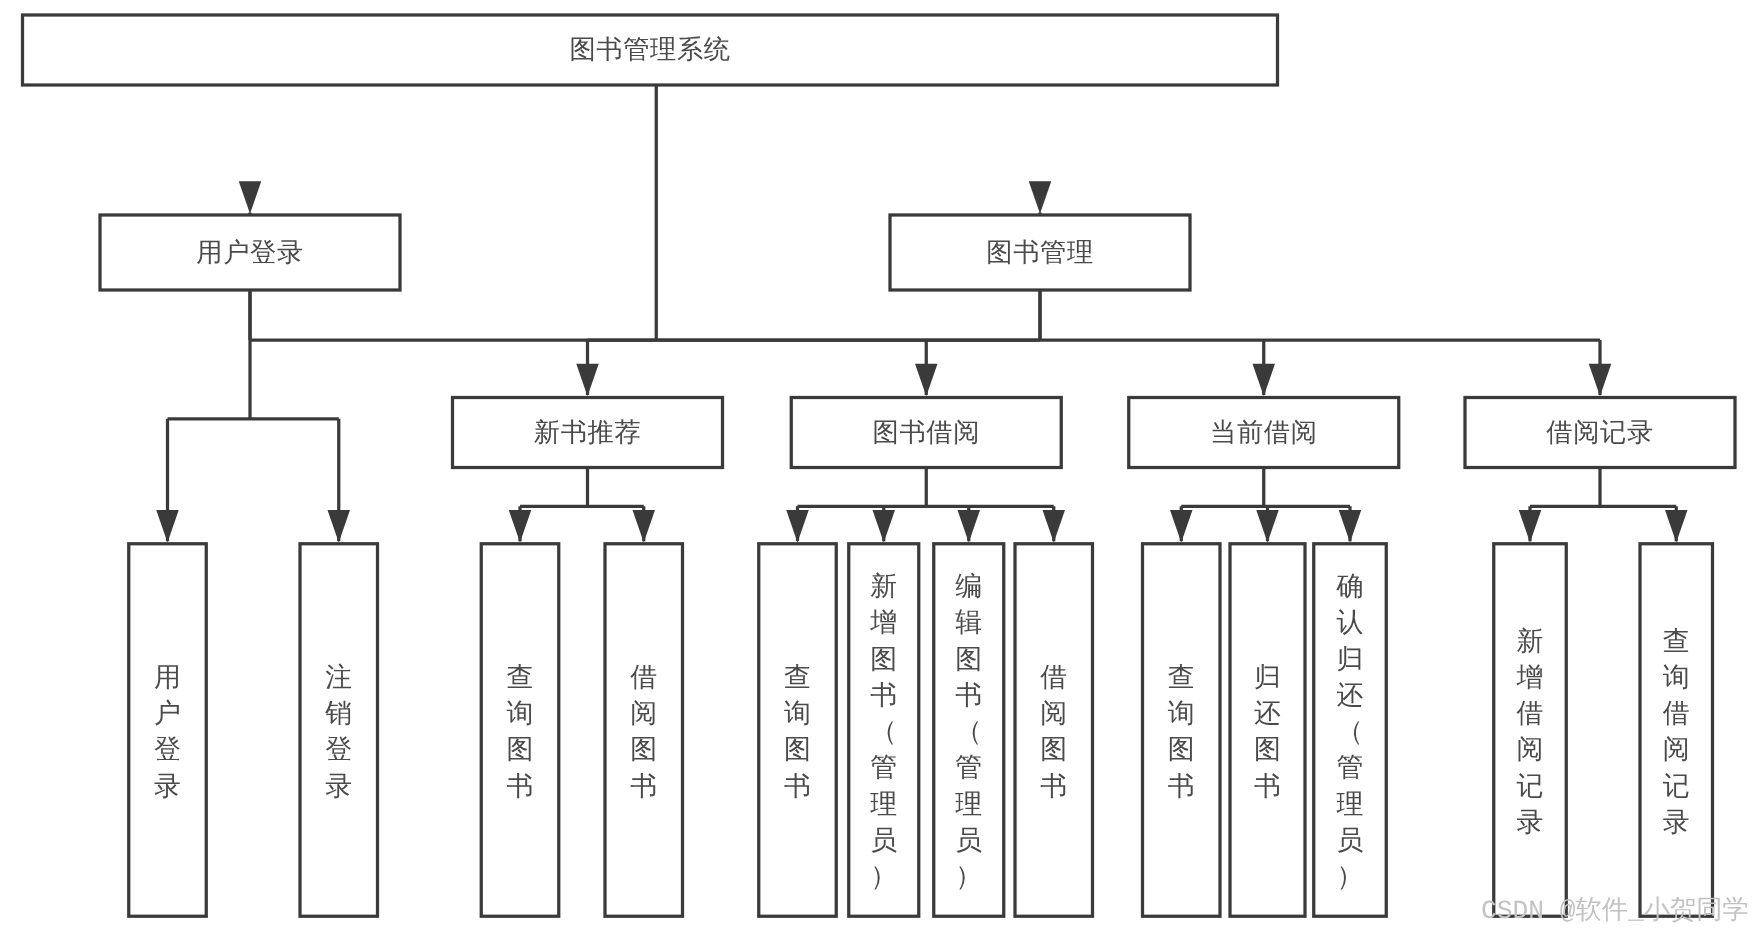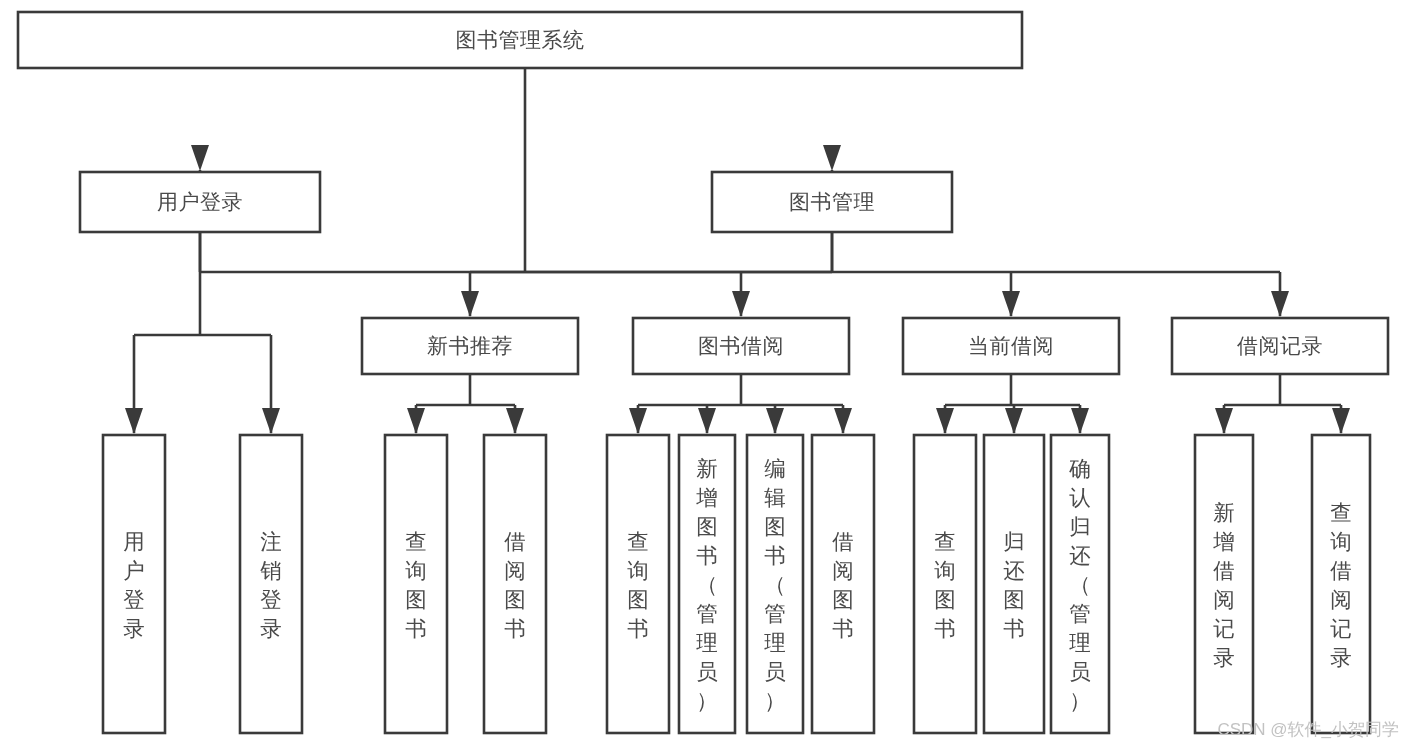--- a/index.html
+++ b/index.html
@@ -54,22 +54,22 @@
     font-family: "DejaVu Sans", "Liberation Sans", sans-serif;
     font-size: 21.5px;
     text-anchor: middle;
     letter-spacing: 0px;
   }
   .watermark {
     position: absolute;
     right: 6px;
     bottom: 6px;
     color: #c2c2c2;
-    font-size: 17px;
-    font-family: Liberation Sans, sans-serif;
+    font-size: 21px;
+    font-family: Liberation Mono, monospace;
     white-space: nowrap;
     pointer-events: none;
     user-select: none;
   }
 </style>
 </head>
 <body>
 
 <div id="diagram-root">
   <svg id="chart-svg" viewBox="0 0 1405 747" xmlns="http://www.w3.org/2000/svg">

